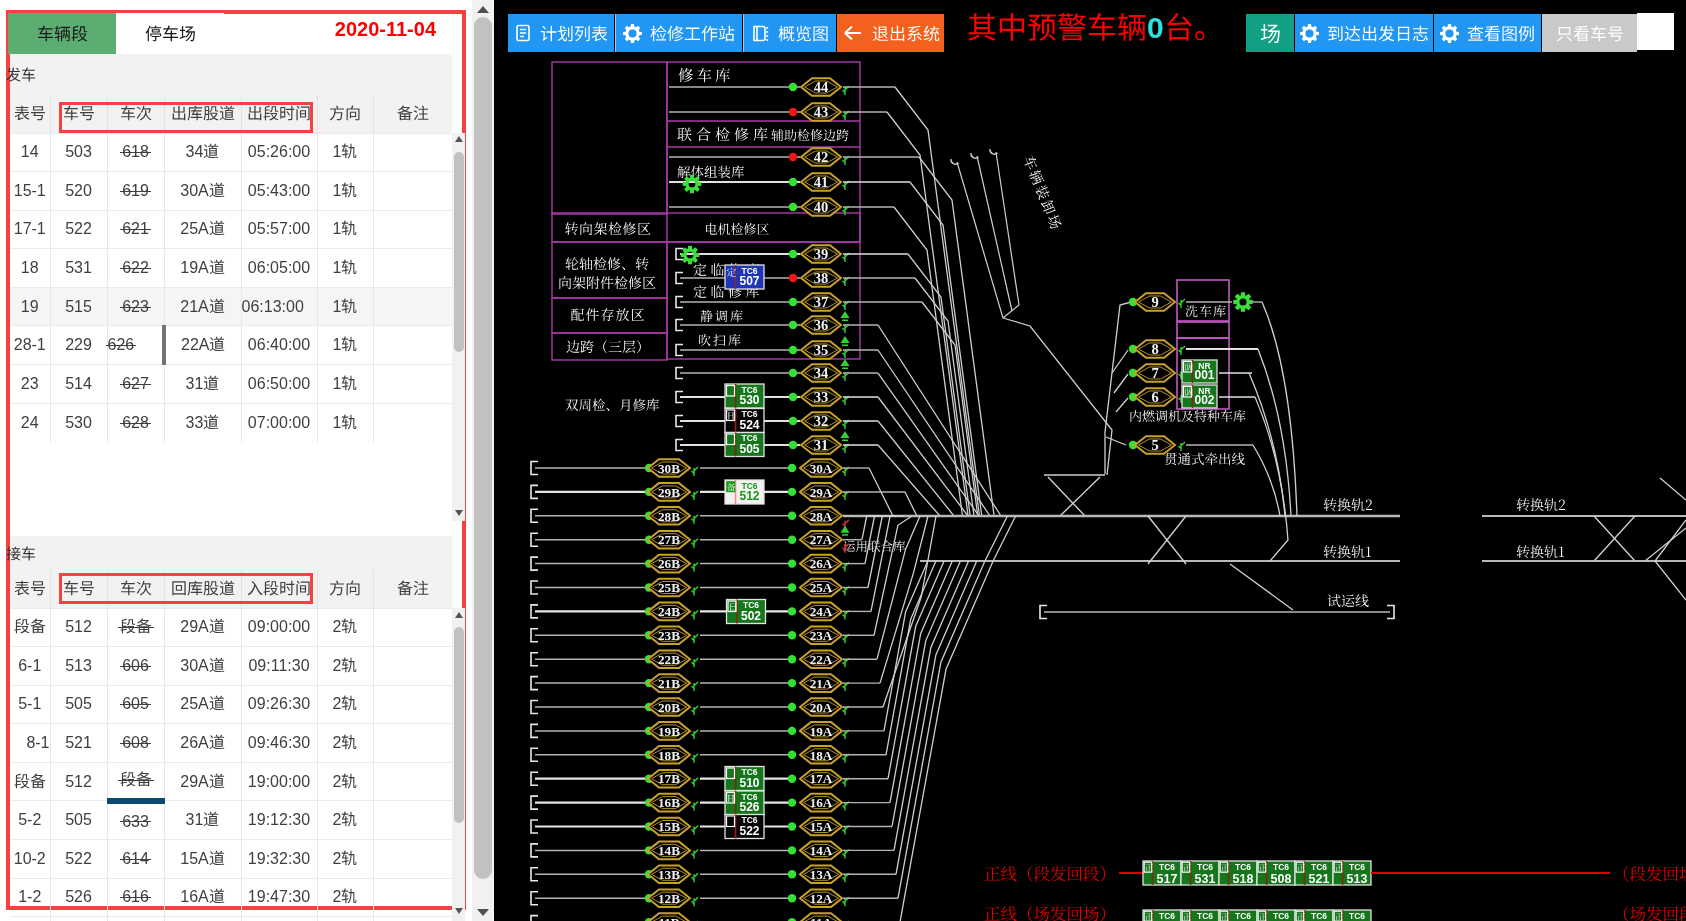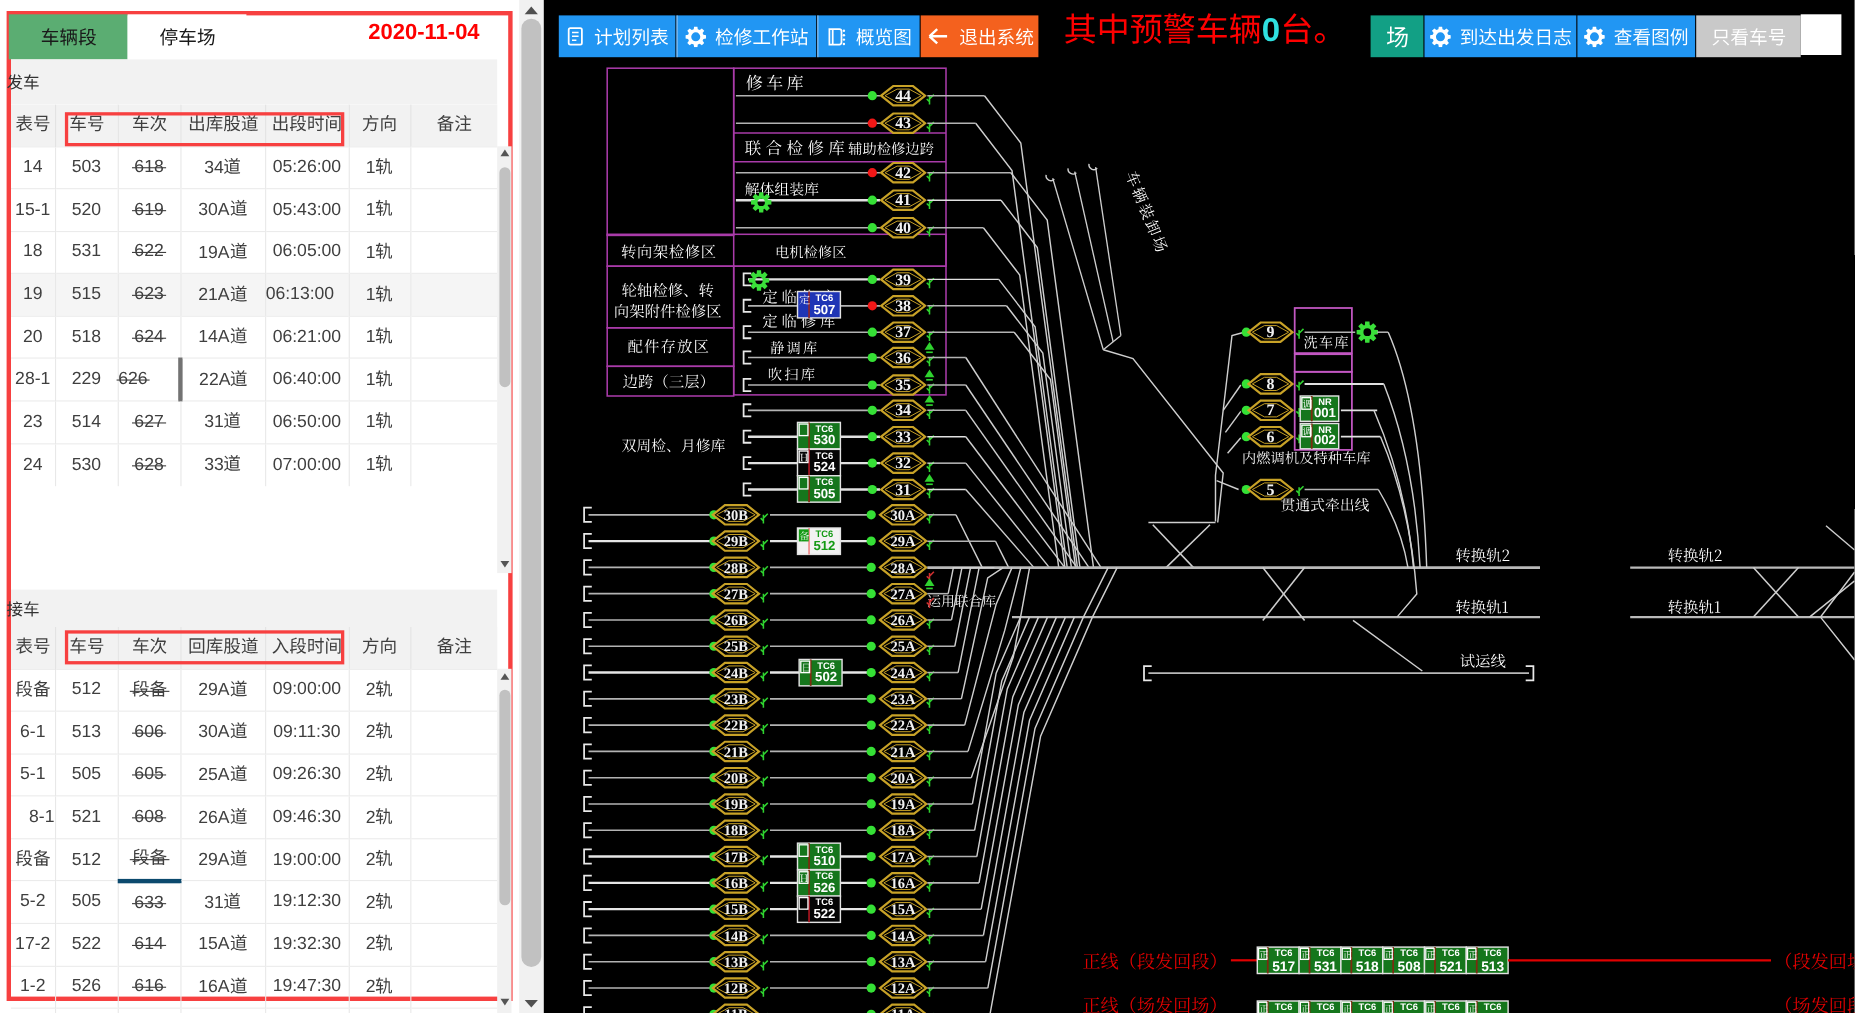--- a/index.html
+++ b/index.html
@@ -1303,20 +1303,37 @@
               </svg></td>
             <td style="border-right:1px solid #e8e8e8;border-top:1px solid #ebebeb;text-align:center">05:43:00</td>
             <td style="border-right:1px solid #e8e8e8;border-top:1px solid #ebebeb;text-align:center">1<svg class="cjk" style="width:16.0px;height:16.00px;vertical-align:-0.12em;" viewBox="0 -880 1000 1000" fill="#3f3f3f">
                 <g transform="scale(1,-1)">
                   <use href="#g117" x="0"></use>
                 </g>
               </svg></td>
             <td style="border-right:1px solid #e8e8e8;border-top:1px solid #ebebeb;text-align:center"></td>
           </tr>
           <tr style="height:38.6px;">
+            <td style="border-right:1px solid #e8e8e8;border-top:1px solid #ebebeb;text-align:center">17-1</td>
+            <td style="border-right:1px solid #e8e8e8;border-top:1px solid #ebebeb;text-align:center">522</td>
+            <td style="border-right:1px solid #e8e8e8;border-top:1px solid #ebebeb;text-align:center"><span class="strike">621</span></td>
+            <td style="border-right:1px solid #e8e8e8;border-top:1px solid #ebebeb;text-align:center">25A<svg class="cjk" style="width:16.0px;height:16.00px;vertical-align:-0.12em;" viewBox="0 -880 1000 1000" fill="#3f3f3f">
+                <g transform="scale(1,-1)">
+                  <use href="#g110" x="0"></use>
+                </g>
+              </svg></td>
+            <td style="border-right:1px solid #e8e8e8;border-top:1px solid #ebebeb;text-align:center">05:57:00</td>
+            <td style="border-right:1px solid #e8e8e8;border-top:1px solid #ebebeb;text-align:center">1<svg class="cjk" style="width:16.0px;height:16.00px;vertical-align:-0.12em;" viewBox="0 -880 1000 1000" fill="#3f3f3f">
+                <g transform="scale(1,-1)">
+                  <use href="#g117" x="0"></use>
+                </g>
+              </svg></td>
+            <td style="border-right:1px solid #e8e8e8;border-top:1px solid #ebebeb;text-align:center"></td>
+          </tr>
+          <tr style="height:38.6px;">
             <td style="border-right:1px solid #e8e8e8;border-top:1px solid #ebebeb;text-align:center">18</td>
             <td style="border-right:1px solid #e8e8e8;border-top:1px solid #ebebeb;text-align:center">531</td>
             <td style="border-right:1px solid #e8e8e8;border-top:1px solid #ebebeb;text-align:center"><span class="strike">622</span></td>
             <td style="border-right:1px solid #e8e8e8;border-top:1px solid #ebebeb;text-align:center">19A<svg class="cjk" style="width:16.0px;height:16.00px;vertical-align:-0.12em;" viewBox="0 -880 1000 1000" fill="#3f3f3f">
                 <g transform="scale(1,-1)">
                   <use href="#g110" x="0"></use>
                 </g>
               </svg></td>
             <td style="border-right:1px solid #e8e8e8;border-top:1px solid #ebebeb;text-align:center">06:05:00</td>
             <td style="border-right:1px solid #e8e8e8;border-top:1px solid #ebebeb;text-align:center">1<svg class="cjk" style="width:16.0px;height:16.00px;vertical-align:-0.12em;" viewBox="0 -880 1000 1000" fill="#3f3f3f">
@@ -1329,37 +1346,20 @@
           <tr style="height:38.6px;background:#f5f5f5;">
             <td style="border-right:1px solid #e8e8e8;border-top:1px solid #ebebeb;text-align:center">19</td>
             <td style="border-right:1px solid #e8e8e8;border-top:1px solid #ebebeb;text-align:center">515</td>
             <td style="border-right:1px solid #e8e8e8;border-top:1px solid #ebebeb;text-align:center"><span class="strike">623</span></td>
             <td style="border-right:1px solid #e8e8e8;border-top:1px solid #ebebeb;text-align:center">21A<svg class="cjk" style="width:16.0px;height:16.00px;vertical-align:-0.12em;" viewBox="0 -880 1000 1000" fill="#3f3f3f">
                 <g transform="scale(1,-1)">
                   <use href="#g110" x="0"></use>
                 </g>
               </svg></td>
             <td style="border-right:1px solid #e8e8e8;border-top:1px solid #ebebeb;">06:13:00</td>
-            <td style="border-right:1px solid #e8e8e8;border-top:1px solid #ebebeb;text-align:center">1<svg class="cjk" style="width:16.0px;height:16.00px;vertical-align:-0.12em;" viewBox="0 -880 1000 1000" fill="#3f3f3f">
-                <g transform="scale(1,-1)">
-                  <use href="#g117" x="0"></use>
-                </g>
-              </svg></td>
-            <td style="border-right:1px solid #e8e8e8;border-top:1px solid #ebebeb;text-align:center"></td>
-          </tr>
-          <tr style="height:38.6px;">
-            <td style="border-right:1px solid #e8e8e8;border-top:1px solid #ebebeb;text-align:center">20</td>
-            <td style="border-right:1px solid #e8e8e8;border-top:1px solid #ebebeb;text-align:center">518</td>
-            <td style="border-right:1px solid #e8e8e8;border-top:1px solid #ebebeb;text-align:center"><span class="strike">624</span></td>
-            <td style="border-right:1px solid #e8e8e8;border-top:1px solid #ebebeb;text-align:center">14A<svg class="cjk" style="width:16.0px;height:16.00px;vertical-align:-0.12em;" viewBox="0 -880 1000 1000" fill="#3f3f3f">
-                <g transform="scale(1,-1)">
-                  <use href="#g110" x="0"></use>
-                </g>
-              </svg></td>
-            <td style="border-right:1px solid #e8e8e8;border-top:1px solid #ebebeb;text-align:center">06:21:00</td>
             <td style="border-right:1px solid #e8e8e8;border-top:1px solid #ebebeb;text-align:center">1<svg class="cjk" style="width:16.0px;height:16.00px;vertical-align:-0.12em;" viewBox="0 -880 1000 1000" fill="#3f3f3f">
                 <g transform="scale(1,-1)">
                   <use href="#g117" x="0"></use>
                 </g>
               </svg></td>
             <td style="border-right:1px solid #e8e8e8;border-top:1px solid #ebebeb;text-align:center"></td>
           </tr>
           <tr style="height:38.6px;">
             <td style="border-right:1px solid #e8e8e8;border-top:1px solid #ebebeb;text-align:center">28-1</td>
             <td style="border-right:1px solid #e8e8e8;border-top:1px solid #ebebeb;text-align:center">229</td>
@@ -1592,36 +1592,36 @@
             <td style="border-right:1px solid #e8e8e8;border-top:1px solid #ebebeb;text-align:center">2<svg class="cjk" style="width:16.0px;height:16.00px;vertical-align:-0.12em;" viewBox="0 -880 1000 1000" fill="#3f3f3f">
                 <g transform="scale(1,-1)">
                   <use href="#g117" x="0"></use>
                 </g>
               </svg></td>
             <td style="border-right:1px solid #e8e8e8;border-top:1px solid #ebebeb;text-align:center"></td>
           </tr>
           <tr style="height:38.6px;">
             <td style="border-right:1px solid #e8e8e8;border-top:1px solid #ebebeb;text-align:center">5-2</td>
             <td style="border-right:1px solid #e8e8e8;border-top:1px solid #ebebeb;text-align:center">505</td>
-            <td style="border-right:1px solid #e8e8e8;border-top:4px solid #0c4a6e;text-align:center"><span class="strike">633</span></td>
+            <td style="border-right:1px solid #e8e8e8;border-top:6px solid #0c4a6e;text-align:center"><span class="strike">633</span></td>
             <td style="border-right:1px solid #e8e8e8;border-top:1px solid #ebebeb;text-align:center">31<svg class="cjk" style="width:16.0px;height:16.00px;vertical-align:-0.12em;" viewBox="0 -880 1000 1000" fill="#3f3f3f">
                 <g transform="scale(1,-1)">
                   <use href="#g110" x="0"></use>
                 </g>
               </svg></td>
             <td style="border-right:1px solid #e8e8e8;border-top:1px solid #ebebeb;text-align:center">19:12:30</td>
             <td style="border-right:1px solid #e8e8e8;border-top:1px solid #ebebeb;text-align:center">2<svg class="cjk" style="width:16.0px;height:16.00px;vertical-align:-0.12em;" viewBox="0 -880 1000 1000" fill="#3f3f3f">
                 <g transform="scale(1,-1)">
                   <use href="#g117" x="0"></use>
                 </g>
               </svg></td>
             <td style="border-right:1px solid #e8e8e8;border-top:1px solid #ebebeb;text-align:center"></td>
           </tr>
           <tr style="height:38.6px;">
-            <td style="border-right:1px solid #e8e8e8;border-top:1px solid #ebebeb;text-align:center">17-2</td>
+            <td style="border-right:1px solid #e8e8e8;border-top:1px solid #ebebeb;text-align:center">10-2</td>
             <td style="border-right:1px solid #e8e8e8;border-top:1px solid #ebebeb;text-align:center">522</td>
             <td style="border-right:1px solid #e8e8e8;border-top:1px solid #ebebeb;text-align:center"><span class="strike">614</span></td>
             <td style="border-right:1px solid #e8e8e8;border-top:1px solid #ebebeb;text-align:center">15A<svg class="cjk" style="width:16.0px;height:16.00px;vertical-align:-0.12em;" viewBox="0 -880 1000 1000" fill="#3f3f3f">
                 <g transform="scale(1,-1)">
                   <use href="#g110" x="0"></use>
                 </g>
               </svg></td>
             <td style="border-right:1px solid #e8e8e8;border-top:1px solid #ebebeb;text-align:center">19:32:30</td>
             <td style="border-right:1px solid #e8e8e8;border-top:1px solid #ebebeb;text-align:center">2<svg class="cjk" style="width:16.0px;height:16.00px;vertical-align:-0.12em;" viewBox="0 -880 1000 1000" fill="#3f3f3f">
                 <g transform="scale(1,-1)">

